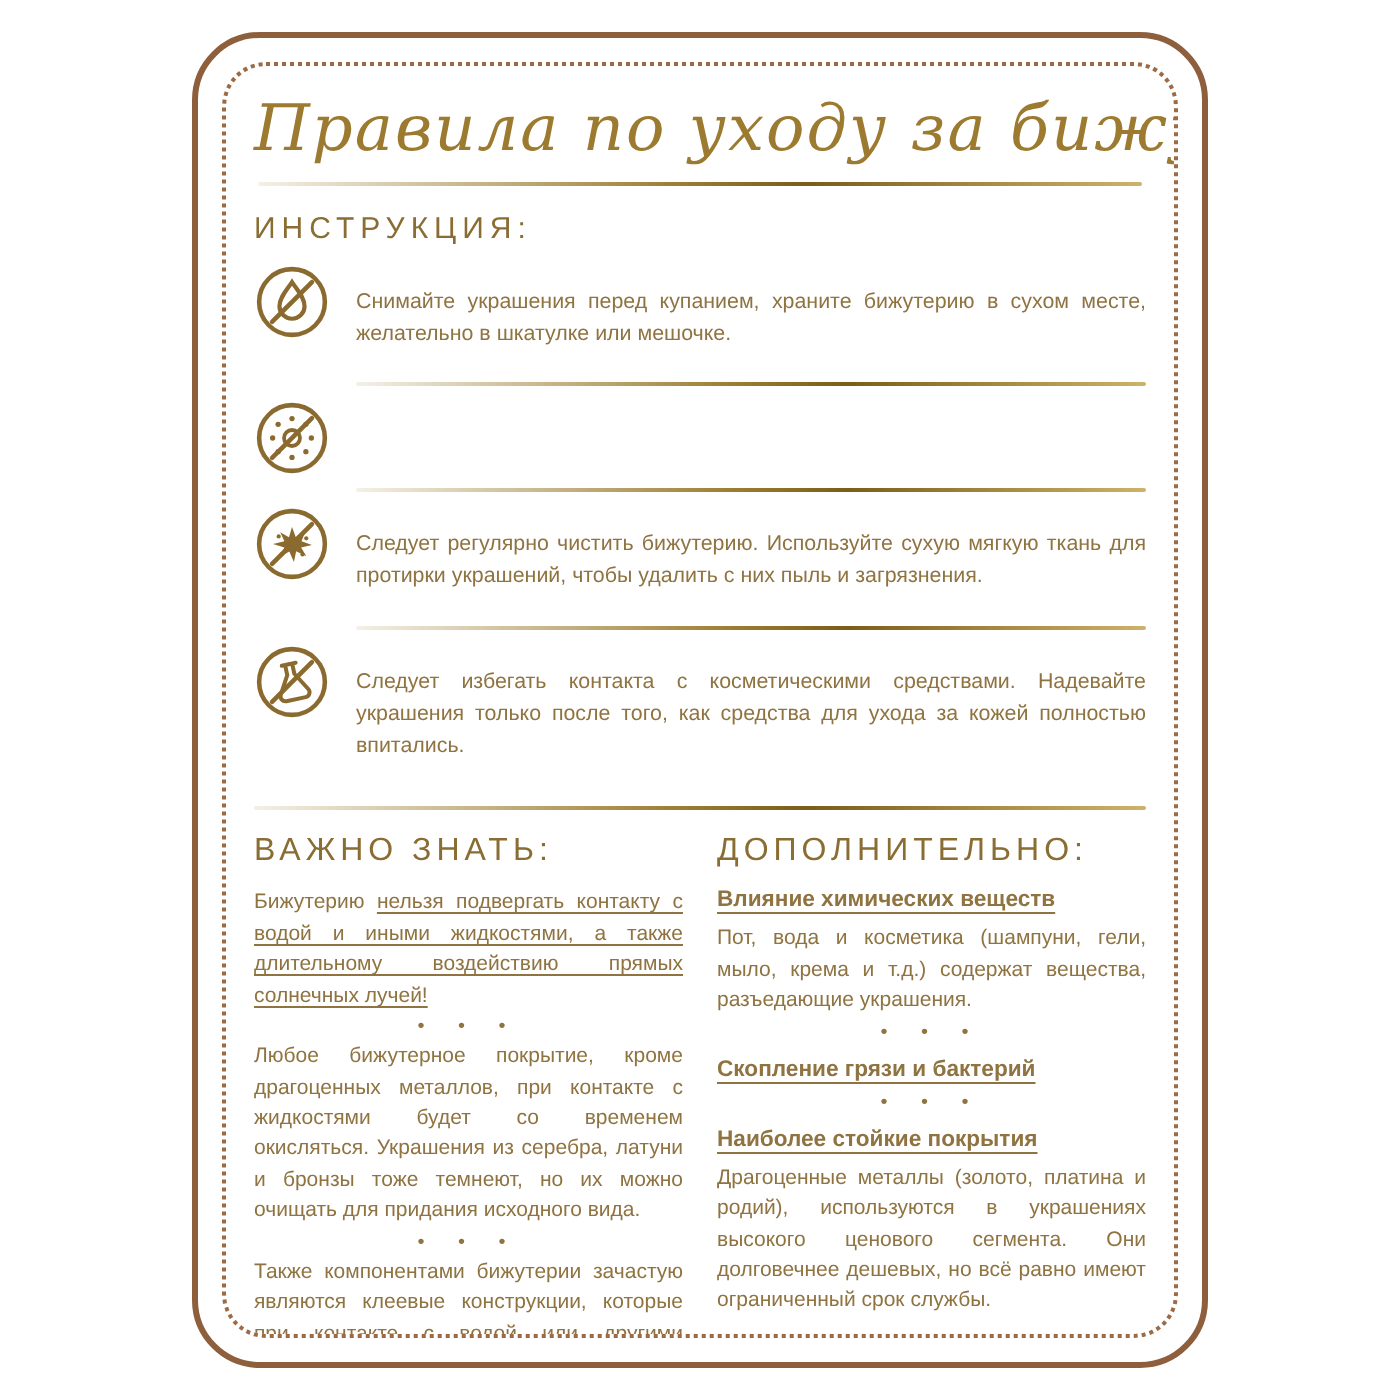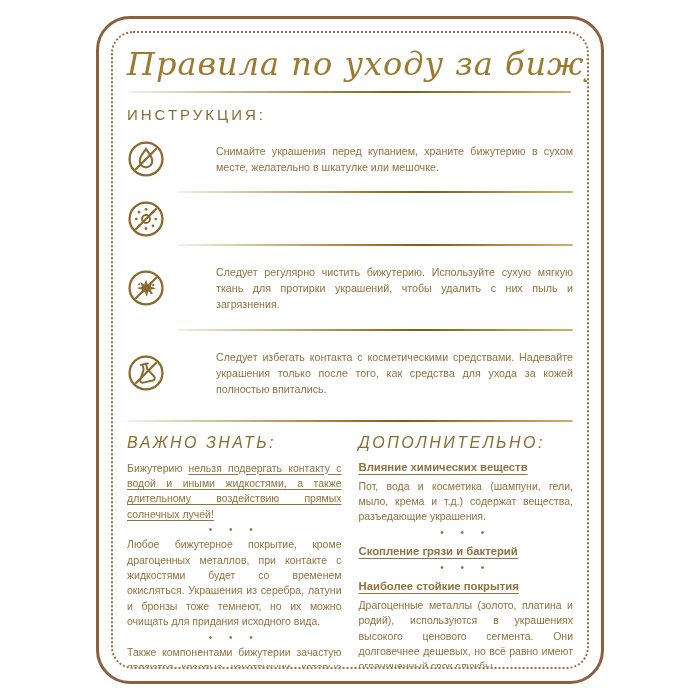--- a/index.html
+++ b/index.html
@@ -32,34 +32,34 @@
   }
   .grad-rule{
     height:2px;border-radius:1px;
     background:linear-gradient(90deg,#f4f0e6 0%,#9c7c30 48%,#7a5e18 62%,#cfb269 100%);
   }
   .title-rule{margin:8px 2px 0 2px;}
   .section-heading{
     text-align:left;color:#8a6d33;font-size:15px;font-weight:normal;
     letter-spacing:3px;margin:13px 0 2px 0;
   }
-  .instr-row{display:flex;align-items:center;padding:7px 0 6px 0;gap:38px;}
+  .instr-row{display:flex;padding:7px 0 6px 0;}
   .instr-icon{flex:0 0 38px;width:38px;height:38px;margin-right:13px;}
   .instr-text{
     color:#8f7340;font-size:10.7px;line-height:1.5;text-align:justify;
   }
   .instr-divider{height:2px;margin-left:51px;
     background:linear-gradient(90deg,#f4f0e6 0%,#9c7c30 48%,#7a5e18 62%,#cfb269 100%);
     border-radius:1px;}
   .full-divider{margin:6px 0 0 0;}
   .columns{display:flex;gap:17px;margin-top:2px;}
   .col{flex:1;min-width:0;}
   .col-heading{
     color:#8a6d33;font-size:16px;font-weight:normal;letter-spacing:2.5px;
-    margin:10px 0 9px 0;white-space:nowrap;font-style:italic;
+    margin:10px 0 9px 0;white-space:nowrap;
   }
   .body-par{
     color:#8f7340;font-size:10.5px;line-height:1.47;text-align:justify;margin:0;
   }
   .u{ text-decoration:underline; text-underline-offset:2px; }
   .dots-sep{
     text-align:center;color:#8f7340;font-size:10px;letter-spacing:7px;
     margin:3px 0 2px 0;line-height:1;
   }
   .subheading{

